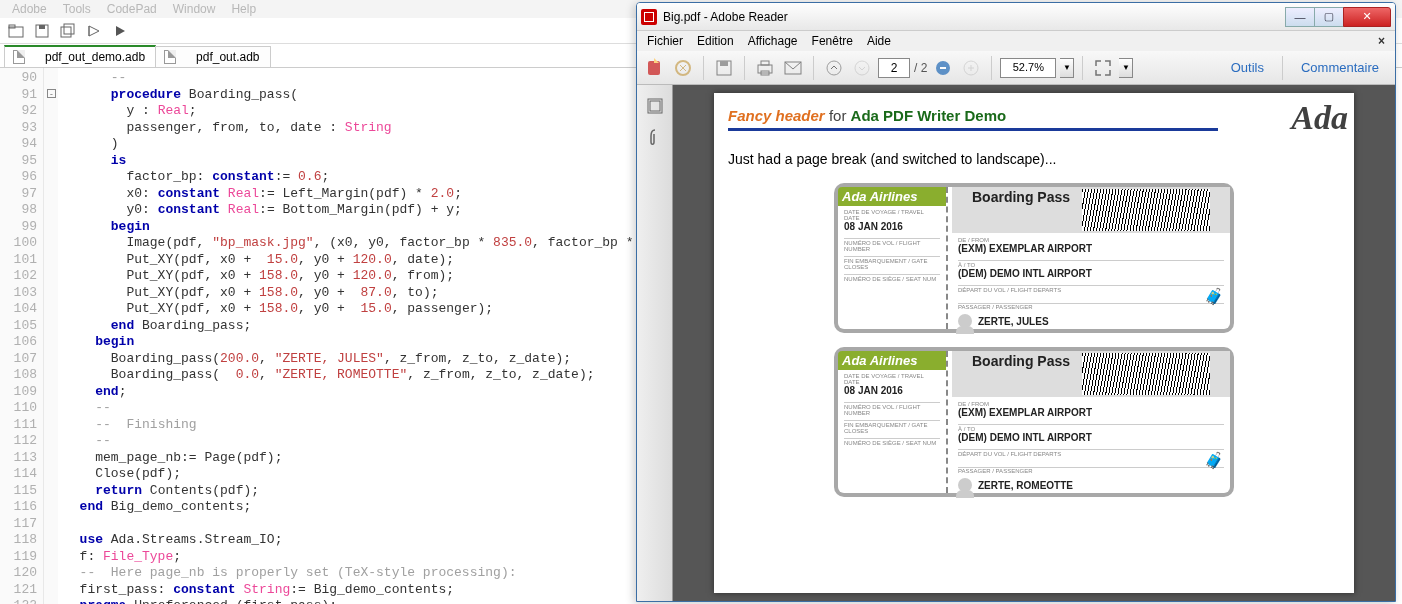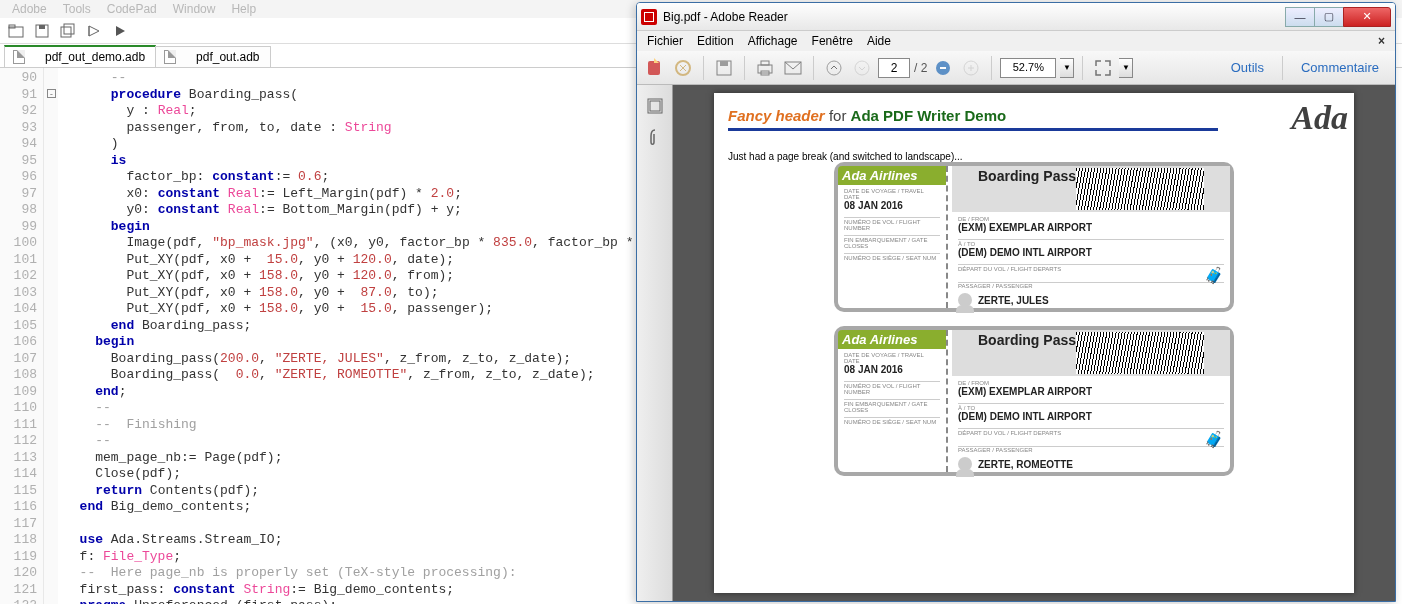--- a/index.html
+++ b/index.html
@@ -54,28 +54,28 @@
 .side-rail .ricn { width:22px; height:22px; color:#666; display:flex; align-items:center; justify-content:center; }
 
 .page-area { flex:1; overflow:auto; padding:8px 30px; background:#565656; }
 .page { width:640px; min-height:500px; background:#fff; margin:0 auto; box-shadow:0 0 6px rgba(0,0,0,0.5); padding:14px 14px 30px 14px; position:relative; }
 .ada-logo { position:absolute; right:6px; top:6px; font-size:34px; font-style:italic; font-weight:bold; color:#404040; font-family:Georgia,serif; }
 .hdr { font-size:15px; padding-bottom:4px; }
 .hdr .fh { color:#e07020; font-weight:bold; font-style:italic; }
 .hdr .for { color:#444; }
 .hdr .apw { color:#1a6a1a; font-weight:bold; }
 .hr { height:3px; background:#1a3a9a; width:80%; margin-bottom:20px; }
-.pbtxt { font-size:10px; }
+.pbtxt { font-size:14px; margin-bottom:16px; }
 
 .bp { width:400px; height:150px; margin:0 auto 14px auto; background:#a8a8a8; border-radius:10px; position:relative; color:#222; }
 .bp .inner { position:absolute; inset:4px; background:#fff; border-radius:6px; }
 .bp .stub { position:absolute; left:4px; top:4px; bottom:4px; width:110px; border-right:2px dashed #888; padding:4px 6px; }
 .bp .main { position:absolute; left:118px; right:4px; top:4px; bottom:4px; padding:2px 6px; }
 .airline { background:#8aae2e; color:#fff; font-style:italic; font-weight:bold; font-size:13px; padding:2px 4px; margin:-4px -6px 2px -6px; border-radius:4px 0 0 0; }
-.bp-title { background:#ddd; font-weight:bold; font-size:14px; padding:2px 12px; margin:-2px -6px 3px -6px; display:flex; justify-content:center; }
+.bp-title { background:#ddd; font-weight:bold; font-size:14px; padding:2px 20px; margin:-2px -6px 3px -6px; display:flex; justify-content:space-between; }
 .barcode { width:128px; height:42px; background:repeating-linear-gradient(100deg,#000 0,#000 1px,#fff 1px,#fff 3px),repeating-linear-gradient(80deg,#000 0,#000 1px,transparent 1px,transparent 3px); }
 .tiny { font-size:6px; color:#888; letter-spacing:0; }
 .val { font-size:10px; font-weight:bold; margin-bottom:4px; }
 .row { border-bottom:1px solid #ccc; padding:1px 0 2px 0; }
 .bag { float:right; font-size:16px; }
 .pax { display:flex; align-items:center; gap:6px; padding-top:4px; }
 .pax-ico { width:14px; height:14px; border-radius:50%; background:#ccc; position:relative; }
 .pax-ico::after{content:'';position:absolute;width:18px;height:8px;background:#ccc;border-radius:6px 6px 0 0;left:-2px;top:12px;}
 .pg-num { font-size:10px; margin-top:10px; }
 

